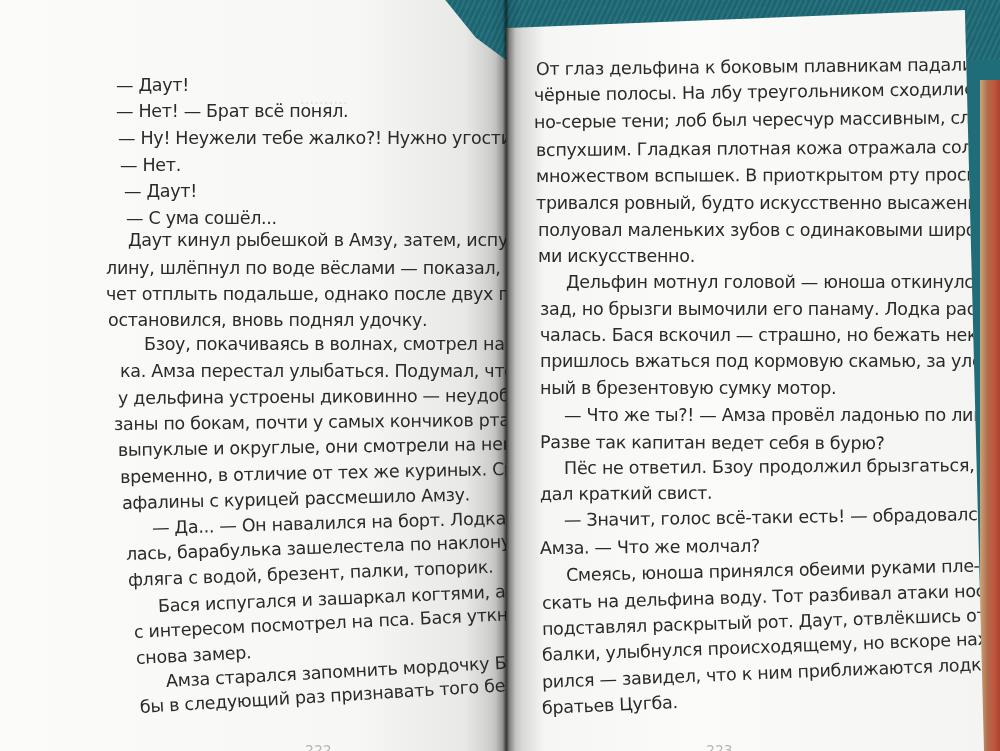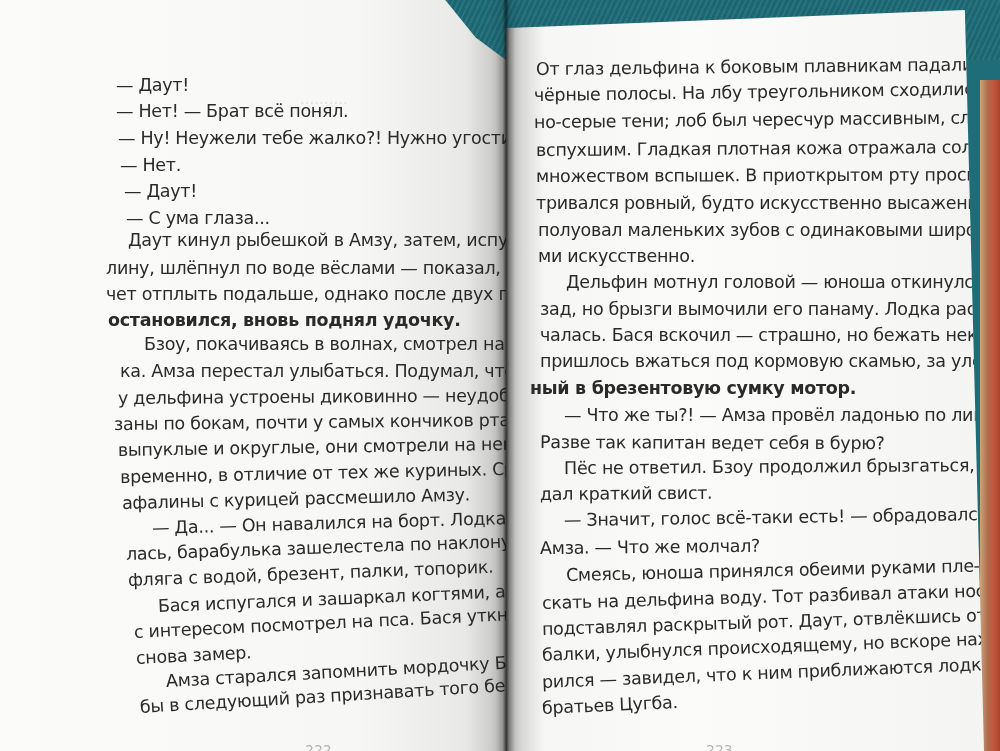--- a/index.html
+++ b/index.html
@@ -92,25 +92,25 @@
   <div class="cover-edge"></div>
 
   <div class="page-left page-left-top">
     <div class="bleed" style="left:300px; top:95px;">··········</div>
     <div class="text-block" id="left-text">
         <div class="line" style="left: 116px; top: 75px; transform: rotate(0deg); transform-origin: left center;">— Даут!</div>
         <div class="line" style="left: 116px; top: 101px; transform: rotate(0deg); transform-origin: left center;">— Нет! — Брат всё понял.</div>
         <div class="line" style="left: 118px; top: 128px; transform: rotate(0deg); transform-origin: left center;">— Ну! Неужели тебе жалко?! Нужно угостить!</div>
         <div class="line" style="left: 120px; top: 155px; transform: rotate(0deg); transform-origin: left center;">— Нет.</div>
         <div class="line" style="left: 124px; top: 181px; transform: rotate(0deg); transform-origin: left center;">— Даут!</div>
-        <div class="line" style="left: 126px; top: 208px; transform: rotate(0deg); transform-origin: left center;">— С ума глаза...</div>
+        <div class="line" style="left: 126px; top: 208px; transform: rotate(0deg); transform-origin: left center;">— С ума сошёл...</div>
         <div class="line" style="left: 128px; top: 230px; transform: rotate(0deg); transform-origin: left center;">Даут кинул рыбешкой в Амзу, затем, испугав афа-</div>
         <div class="line" style="left: 106px; top: 258px; transform: rotate(0deg); transform-origin: left center;">лину, шлёпнул по воде вёслами — показал, что хо-</div>
         <div class="line" style="left: 106px; top: 284px; transform: rotate(0deg); transform-origin: left center;">чет отплыть подальше, однако после двух гребков</div>
-        <div class="line" style="left: 108px; top: 310px; transform: rotate(0deg); transform-origin: left center; font-weight: bold;">остановился, вновь поднял удочку.</div>
+        <div class="line" style="left: 108px; top: 310px; transform: rotate(0deg); transform-origin: left center;">остановился, вновь поднял удочку.</div>
         <div class="line" style="left: 144px; top: 334px; transform: rotate(0deg); transform-origin: left center;">Бзоу, покачиваясь в волнах, смотрел на челове-</div>
         <div class="line" style="left: 120px; top: 361px; transform: rotate(0deg); transform-origin: left center;">ка. Амза перестал улыбаться. Подумал, что глаза</div>
         <div class="line" style="left: 118px; top: 388px; transform: rotate(-0.4deg); transform-origin: left center;">у дельфина устроены диковинно — неудобно выре-</div>
         <div class="line" style="left: 114px; top: 414px; transform: rotate(-0.6deg); transform-origin: left center;">заны по бокам, почти у самых кончиков рта. И всё же,</div>
         <div class="line" style="left: 118px; top: 440px; transform: rotate(-0.9deg); transform-origin: left center;">выпуклые и округлые, они смотрели на него одно-</div>
         <div class="line" style="left: 120px; top: 467px; transform: rotate(-1.2deg); transform-origin: left center;">временно, в отличие от тех же куриных. Сравнение</div>
         <div class="line" style="left: 122px; top: 493px; transform: rotate(-1.4deg); transform-origin: left center;">афалины с курицей рассмешило Амзу.</div>
         <div class="line" style="left: 152px; top: 518px; transform: rotate(-1.6deg); transform-origin: left center;">— Да... — Он навалился на борт. Лодка накрени-</div>
         <div class="line" style="left: 126px; top: 544px; transform: rotate(-1.9deg); transform-origin: left center;">лась, барабулька зашелестела по наклону, за ней —</div>
         <div class="line" style="left: 128px; top: 570px; transform: rotate(-2.1deg); transform-origin: left center;">фляга с водой, брезент, палки, топорик.</div>
@@ -130,21 +130,21 @@
         <div class="line" style="left: 28px; top: 112px; transform: rotate(-0.6deg); transform-origin: left center;">но-серые тени; лоб был чересчур массивным, словно</div>
         <div class="line" style="left: 30px; top: 140px; transform: rotate(-0.4deg); transform-origin: left center;">вспухшим. Гладкая плотная кожа отражала солнце</div>
         <div class="line" style="left: 30px; top: 166px; transform: rotate(-0.2deg); transform-origin: left center;">множеством вспышек. В приоткрытом рту просма-</div>
         <div class="line" style="left: 30px; top: 193px; transform: rotate(0deg); transform-origin: left center;">тривался ровный, будто искусственно высаженный</div>
         <div class="line" style="left: 32px; top: 220px; transform: rotate(0deg); transform-origin: left center;">полуовал маленьких зубов с одинаковыми широки-</div>
         <div class="line" style="left: 32px; top: 246px; transform: rotate(0deg); transform-origin: left center;">ми искусственно.</div>
         <div class="line" style="left: 60px; top: 272px; transform: rotate(0deg); transform-origin: left center;">Дельфин мотнул головой — юноша откинулся на-</div>
         <div class="line" style="left: 34px; top: 299px; transform: rotate(0deg); transform-origin: left center;">зад, но брызги вымочили его панаму. Лодка раска-</div>
         <div class="line" style="left: 34px; top: 325px; transform: rotate(0deg); transform-origin: left center;">чалась. Бася вскочил — страшно, но бежать некуда,</div>
         <div class="line" style="left: 34px; top: 351px; transform: rotate(0deg); transform-origin: left center;">пришлось вжаться под кормовую скамью, за уложен-</div>
-        <div class="line" style="left: 24px; top: 378px; transform: rotate(0deg); transform-origin: left center; font-weight: bold;">ный в брезентовую сумку мотор.</div>
+        <div class="line" style="left: 34px; top: 378px; transform: rotate(0deg); transform-origin: left center;">ный в брезентовую сумку мотор.</div>
         <div class="line" style="left: 58px; top: 405px; transform: rotate(0deg); transform-origin: left center;">— Что же ты?! — Амза провёл ладонью по лицу. —</div>
         <div class="line" style="left: 34px; top: 432px; transform: rotate(0.2deg); transform-origin: left center;">Разве так капитан ведет себя в бурю?</div>
         <div class="line" style="left: 58px; top: 458px; transform: rotate(-0.4deg); transform-origin: left center;">Пёс не ответил. Бзоу продолжил брызгаться, из-</div>
         <div class="line" style="left: 34px; top: 484px; transform: rotate(-0.4deg); transform-origin: left center;">дал краткий свист.</div>
         <div class="line" style="left: 58px; top: 510px; transform: rotate(-0.8deg); transform-origin: left center;">— Значит, голос всё-таки есть! — обрадовался</div>
         <div class="line" style="left: 34px; top: 538px; transform: rotate(-0.6deg); transform-origin: left center;">Амза. — Что же молчал?</div>
         <div class="line" style="left: 60px; top: 565px; transform: rotate(-1.3deg); transform-origin: left center;">Смеясь, юноша принялся обеими руками пле-</div>
         <div class="line" style="left: 36px; top: 593px; transform: rotate(-1.6deg); transform-origin: left center;">скать на дельфина воду. Тот разбивал атаки носом,</div>
         <div class="line" style="left: 36px; top: 619px; transform: rotate(-1.8deg); transform-origin: left center;">подставлял раскрытый рот. Даут, отвлёкшись от ры-</div>
         <div class="line" style="left: 36px; top: 645px; transform: rotate(-2.1deg); transform-origin: left center;">балки, улыбнулся происходящему, но вскоре нахму-</div>

